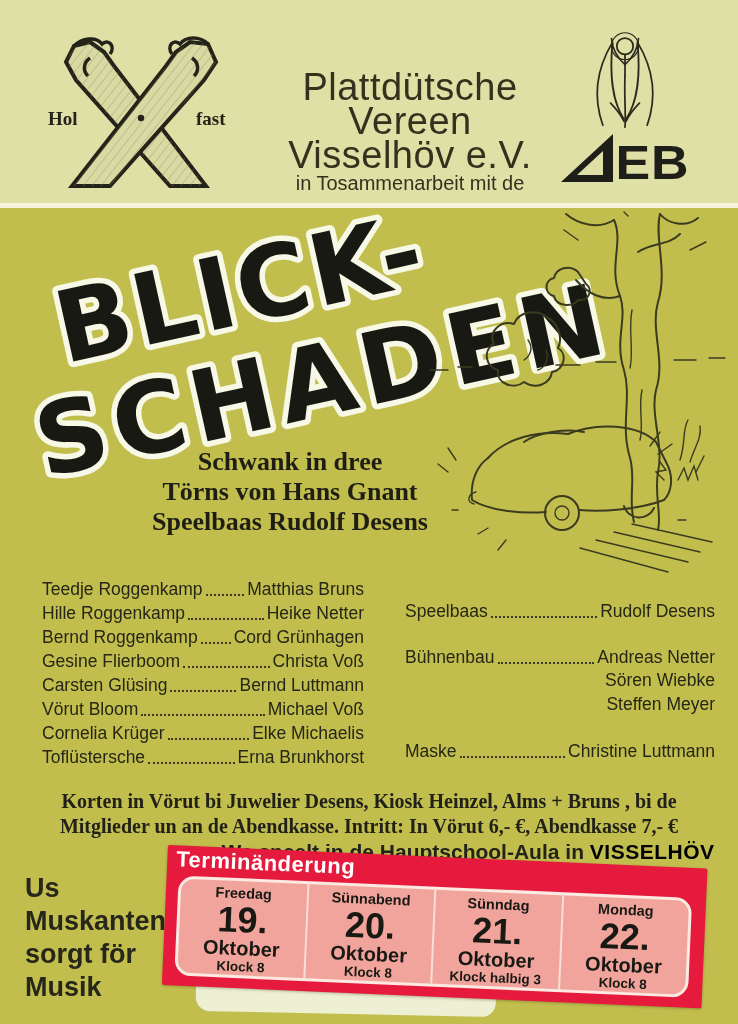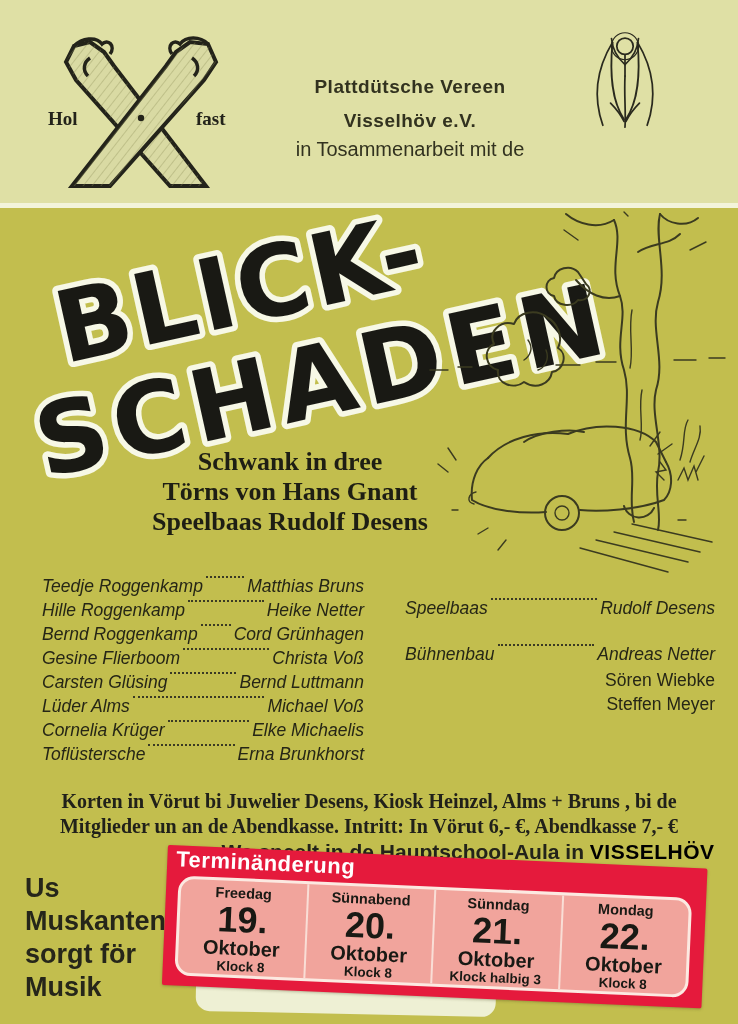--- a/index.html
+++ b/index.html
@@ -4,21 +4,21 @@
 <style>
   html,body{margin:0;padding:0;background:#888;}
   .poster{position:relative;width:738px;height:1024px;overflow:hidden;
           background:#c2be4e;font-family:"Liberation Sans",sans-serif;color:#23231a;}
   
   .header{position:absolute;top:0;left:0;width:738px;height:203px;background:#dfe0a5;}
   .divider{position:absolute;top:203px;left:0;width:738px;height:5px;background:#f3f4da;}
   .planks{position:absolute;left:46px;top:28px;width:190px;height:162px;}
   .planks text{font-family:"Liberation Serif",serif;font-weight:bold;font-size:19px;fill:#23231a;}
   .org{position:absolute;left:245px;top:70px;width:330px;text-align:center;}
-  .org-l1,.org-l2{font-size:19px;font-weight:bold;color:#32321f;line-height:34px;letter-spacing:.5px;}
+  .org-l1,.org-l2{font-size:38px;font-weight:normal;color:#32321f;line-height:34px;letter-spacing:.5px;}
   .coop{font-size:20px;color:#32321f;}
   .leb{position:absolute;right:26px;top:26px;width:175px;height:165px;text-align:center;}
   .leb-figure{width:92px;height:106px;margin:0 auto;display:block;}
   .leb-word{display:flex;align-items:flex-end;justify-content:center;height:50px;margin-top:2px;}
   .leb-word .eb{font-size:52px;font-weight:900;line-height:44px;color:#1f1f1a;letter-spacing:1px;
                 font-family:"Liberation Sans",sans-serif;transform:scaleY(.92);}
   
   .title-svg{position:absolute;left:10px;top:198px;width:700px;height:320px;overflow:visible;}
   .title-text{font-family:"DejaVu Sans",sans-serif;font-weight:800;fill:#191914;
               stroke:#f7f8e6;stroke-width:11px;stroke-linejoin:round;paint-order:stroke;}
@@ -26,21 +26,21 @@
   .sketch{position:absolute;left:428px;top:210px;width:310px;height:372px;}
   .sk{stroke:#3b3b20;fill:none;stroke-width:2;stroke-linecap:round;stroke-linejoin:round;}
   .skt{stroke:#3b3b20;fill:none;stroke-width:1.4;stroke-linecap:round;}
   
   .subtitle{position:absolute;left:100px;top:447px;width:380px;text-align:center;
             font-family:"Liberation Serif",serif;font-weight:bold;font-size:26px;
             line-height:30px;color:#1e1e14;}
   
   .cast-left{position:absolute;left:42px;top:576px;width:322px;font-size:17.5px;color:#262616;}
   .cast-right{position:absolute;left:385px;top:598px;width:310px;font-size:17.5px;color:#262616;margin-left:20px;}
-  .crow{display:flex;align-items:flex-start;height:24px;white-space:nowrap;font-style:italic;}
+  .crow{display:flex;align-items:flex-end;height:24px;white-space:nowrap;}
   .leader{flex:1 1 auto;border-bottom:2px dotted #3a3a24;margin:0 3px 4px 3px;min-width:8px;}
   .crow .name{text-align:right;}
   .rgap{height:22px;}
   .rright{text-align:right;height:24px;line-height:24px;}
   
   .tickets{position:absolute;left:29px;top:789px;width:680px;text-align:center;
            font-family:"Liberation Serif",serif;font-weight:bold;font-size:20px;
            line-height:25px;color:#21211a;}
   .venue{position:absolute;left:198px;top:840px;width:540px;text-align:center;
          font-weight:bold;font-size:21px;color:#23231a;white-space:nowrap;}
@@ -113,20 +113,26 @@
           <path d="M45,40 C52,34 58,25 59,13"></path>
           <path d="M22,103 C11,72 17,42 32,17"></path>
           <path d="M32,17 C29,50 31,77 44,97"></path>
           <path d="M68,103 C79,72 73,42 58,17"></path>
           <path d="M58,17 C61,50 59,77 46,97"></path>
           <path d="M45,52 C44,72 46,88 45,105"></path>
           <path d="M30,80 C36,86 41,93 44,99"></path>
           <path d="M60,80 C54,86 49,93 46,99"></path>
         </g>
       </svg>
+      <div class="leb-word">
+        <svg width="56" height="50" viewBox="0 0 56 50">
+          <path d="M2,48 L54,0 L54,48 Z M18,41 L44,17 L44,41 Z" fill="#1f1f1a" fill-rule="evenodd"></path>
+        </svg>
+        <span class="eb">EB</span>
+      </div>
     </div>
   </header>
   <div class="divider"></div>
 
   <svg class="title-svg" viewBox="0 0 700 320">
     <g transform="rotate(-12.5 60 200)">
       <text class="title-text" x="62" y="165" font-size="99" letter-spacing="3">BLICK-</text>
       <text class="title-text" x="18" y="272" font-size="99" letter-spacing="7">SCHADEN</text>
     </g>
   </svg>
@@ -190,21 +196,21 @@
         <span>Gesine Flierboom</span>
         <span class="leader"></span>
         <span class="name">Christa Voß</span>
       </div>
     <div class="crow">
         <span>Carsten Glüsing</span>
         <span class="leader"></span>
         <span class="name">Bernd Luttmann</span>
       </div>
     <div class="crow">
-        <span>Lüder Alms</span>
+        <span>Vörut Bloom</span>
         <span class="leader"></span>
         <span class="name">Michael Voß</span>
       </div>
     <div class="crow">
         <span>Cornelia Krüger</span>
         <span class="leader"></span>
         <span class="name">Elke Michaelis</span>
       </div>
     <div class="crow">
         <span>Toflüstersche</span>
@@ -221,20 +227,25 @@
       </div>
     <div class="rgap"></div>
     <div class="crow">
         <span>Bühnenbau</span>
         <span class="leader"></span>
         <span class="name">Andreas Netter</span>
       </div>
     <div class="rright">Sören Wiebke</div>
     <div class="rright">Steffen Meyer</div>
     <div class="rgap"></div>
+    <div class="crow">
+        <span>Maske</span>
+        <span class="leader"></span>
+        <span class="name">Christine Luttmann</span>
+      </div>
   </div>
 
   <div class="tickets">
     <div>Korten in Vörut bi Juwelier Desens, Kiosk Heinzel, Alms + Bruns , bi de</div>
     <div>Mitglieder un an de Abendkasse. Intritt: In Vörut 6,- €, Abendkasse 7,- €</div>
   </div>
 
   <div class="venue">
     <span>We speelt in de Hauptschool-Aula in</span>
     <span class="town">VISSELHÖV</span>

